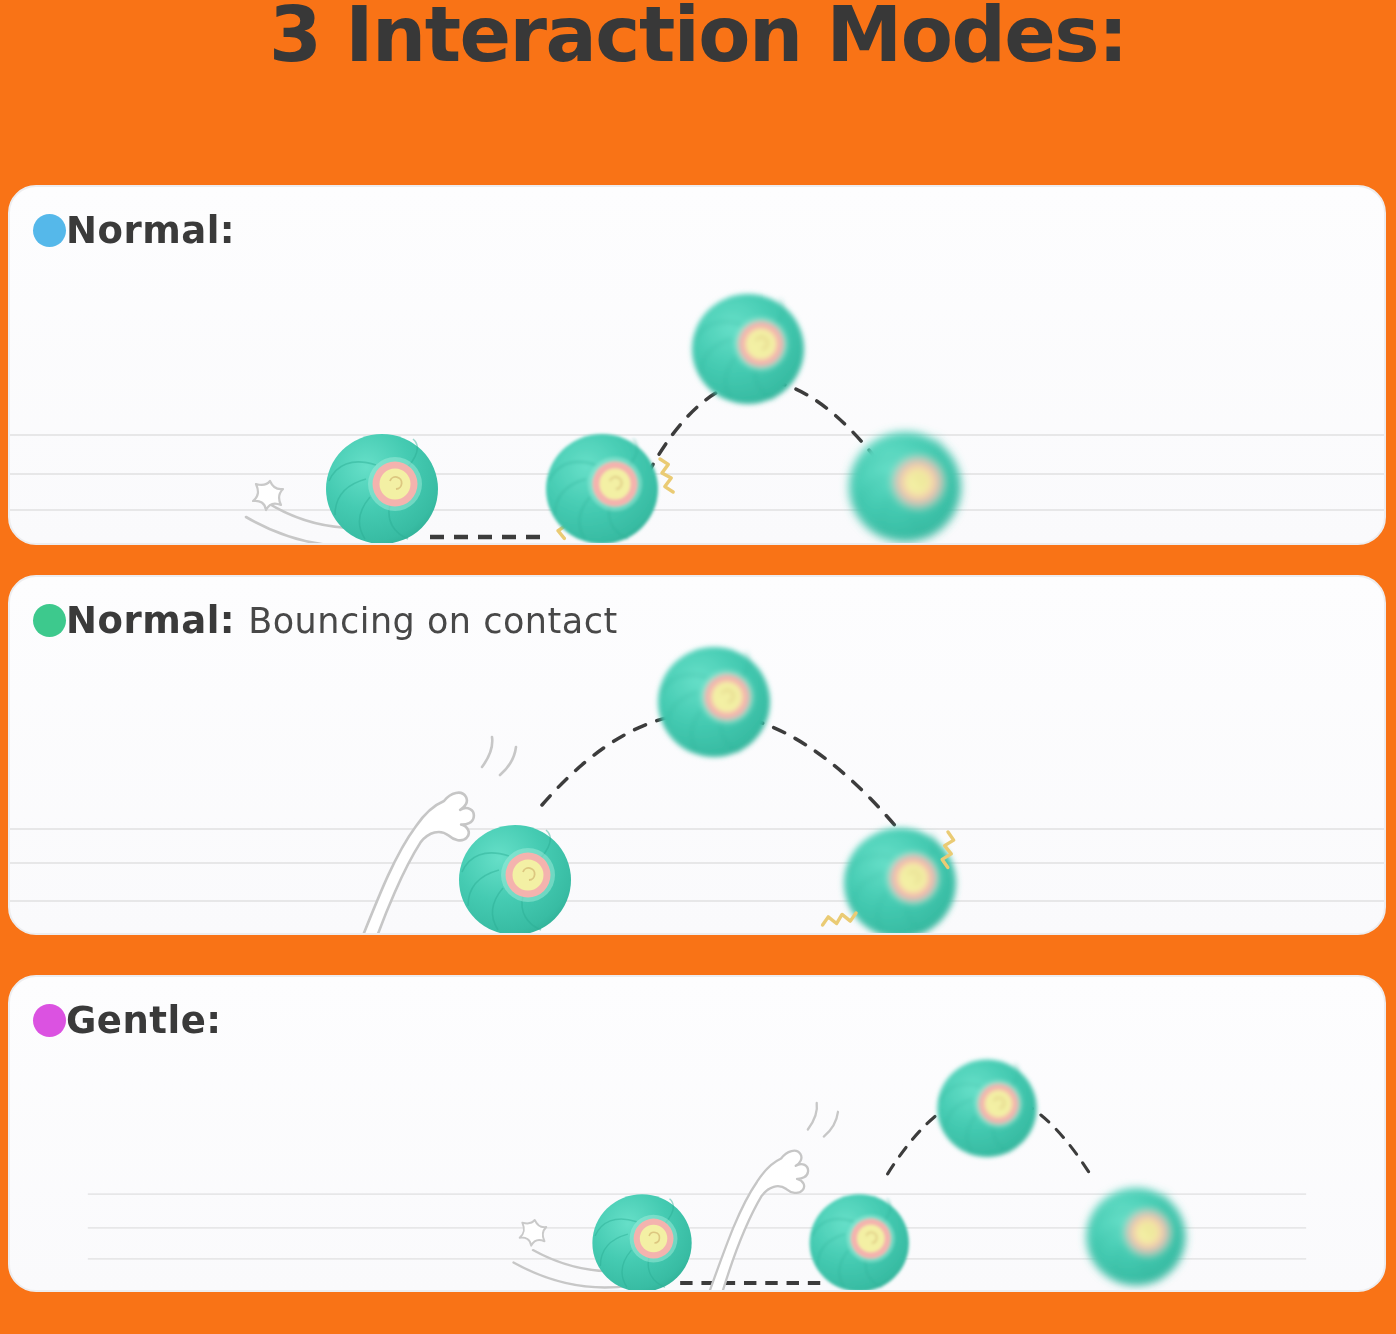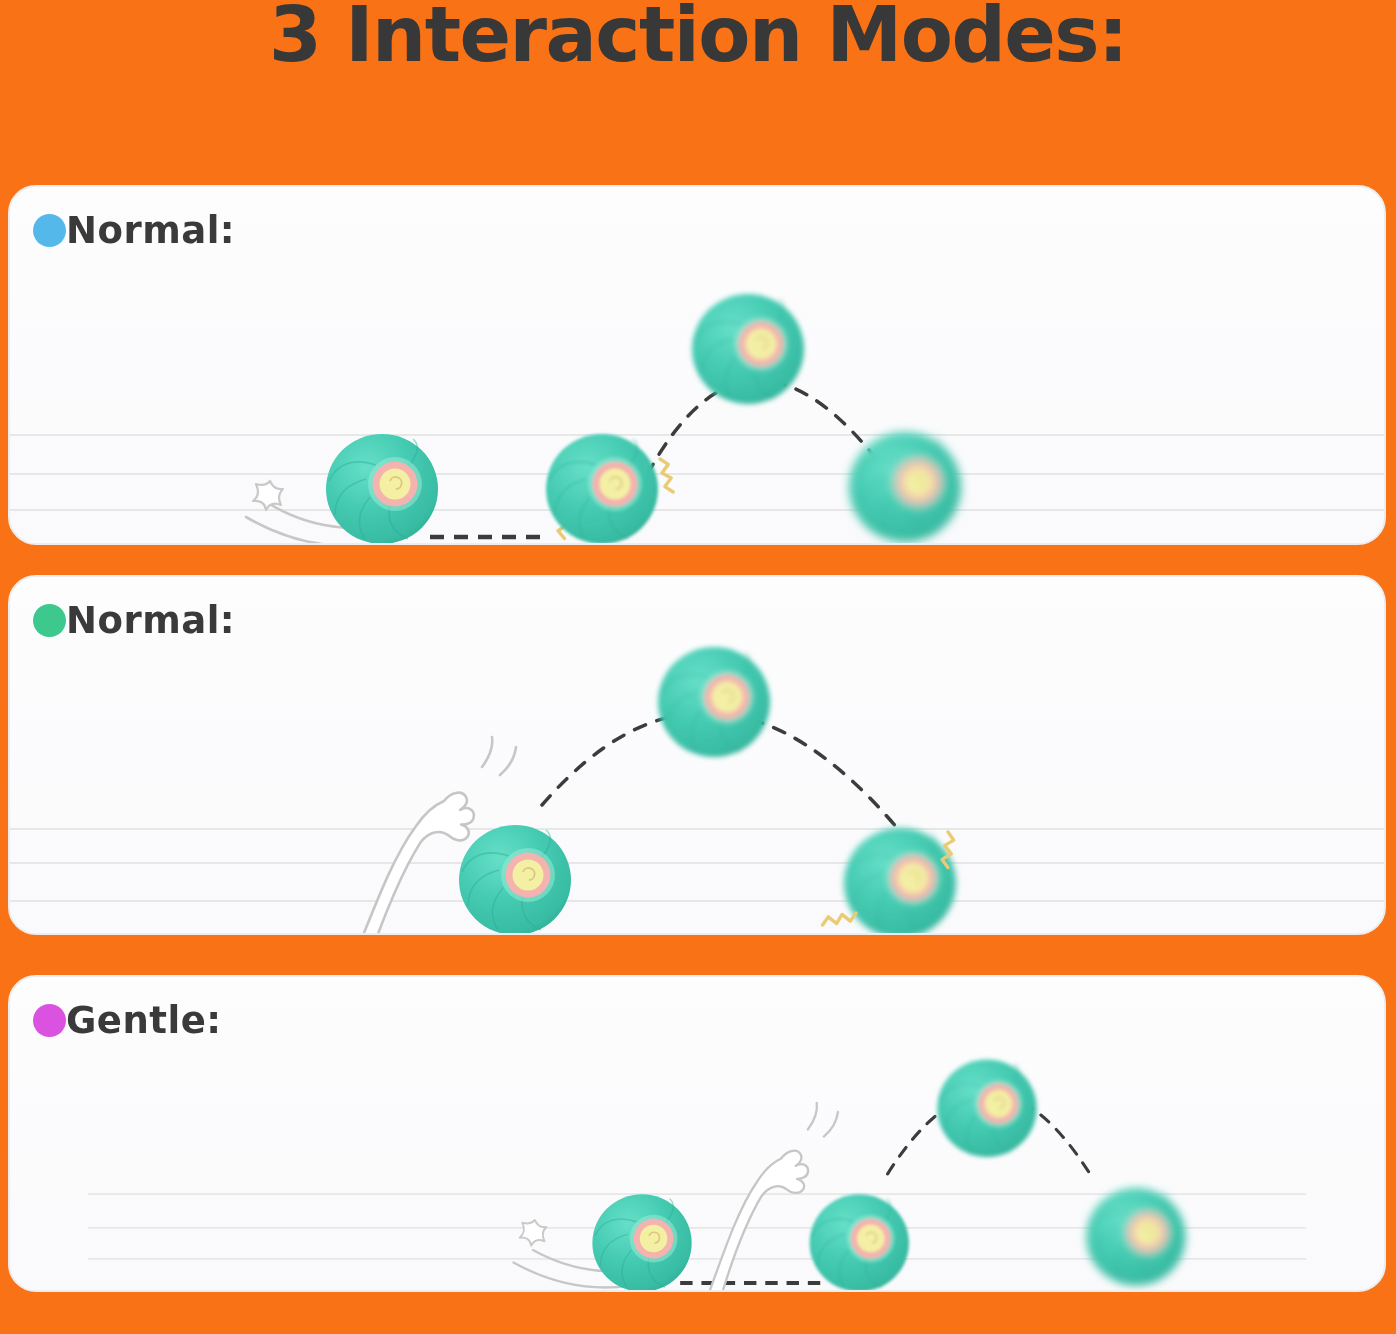--- a/index.html
+++ b/index.html
@@ -109,20 +109,21 @@
       <use href="#ball-shape" transform="translate(592,302)" filter="url(#f-blur-s)"></use>
       <use href="#ball-shape" transform="translate(738,162)" filter="url(#f-blur-m)"></use>
       <use href="#ball-shape" transform="translate(895,300)" filter="url(#f-blur-xl)"></use>
     </svg>
   </section>
 
   <section class="panel" id="panel-passive">
     <div class="panel-header">
       <span class="mode-dot" style="background: rgb(61, 201, 141);"></span>
       <span class="mode-label">Normal:</span>
+      <span class="mode-desc">Bouncing on contact</span>
     </div>
     <svg class="illustration" viewBox="0 0 1374 356">
       <g>
         <line class="floor" x1="0" y1="252" x2="1374" y2="252"></line>
         <line class="floor" x1="0" y1="286" x2="1374" y2="286"></line>
         <line class="floor" x1="0" y1="324" x2="1374" y2="324"></line>
       </g>
       <path class="dash-arc" d="M 532 228 Q 702 32 888 252"></path>
       <use href="#paw-shape" transform="translate(398,197) rotate(16)"></use>
       <use href="#motion-arcs" transform="translate(472,190)"></use>

